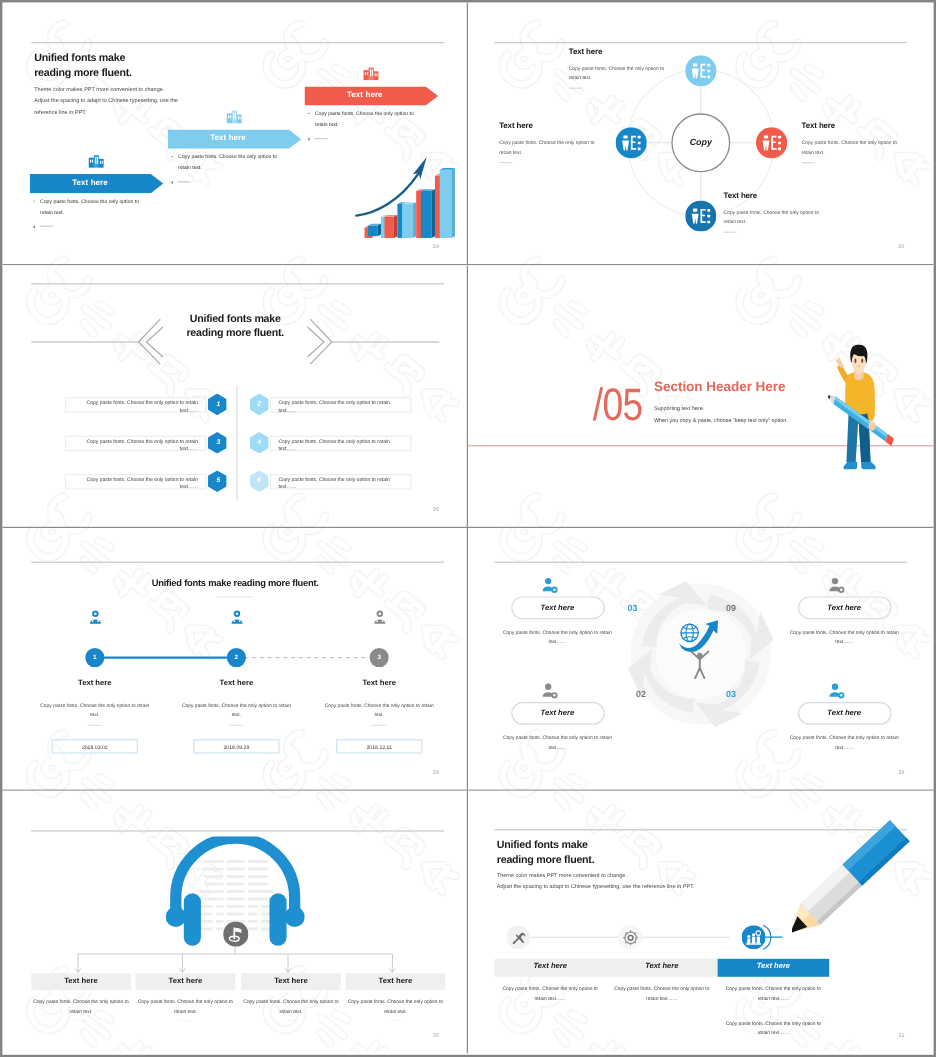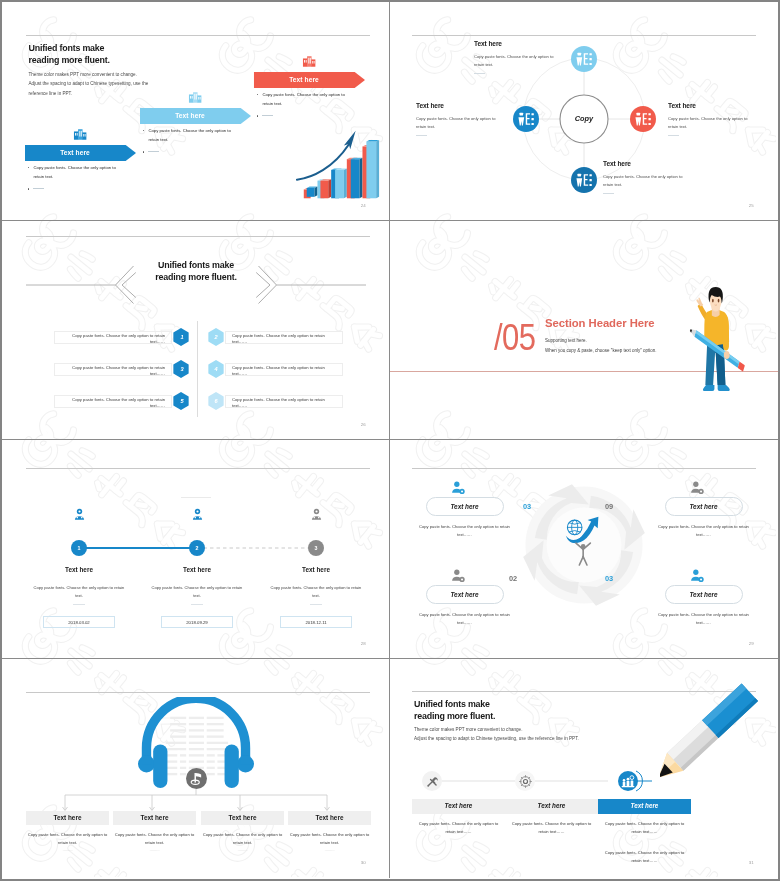--- a/index.html
+++ b/index.html
@@ -79,21 +79,21 @@
   #s5 .s5-bod { position:absolute; left:3px; top:56px; width:94px; text-align:center; font-size:4.1px; color:#444; line-height:7.6px;}
   #s5 .s5-u { position:absolute; left:44px; top:76px; width:12px; height:1px; background:#dde3e8;}
   #s5 .s5-date { position:absolute; left:14px; top:88px; width:72px; height:12px; line-height:11px; text-align:center; border:1px solid #cfe4f1; font-size:4.3px; color:#333;}
 
   
   #s6 .s6-cycle { position:absolute; left:133px; top:44px; width:122px; height:122px;}
   #s6 .s6-center { position:absolute; left:172px; top:74px; width:44px; height:53px;}
   #s6 .s6-num { position:absolute; font-size:7.4px; font-weight:bold; }
   #s6 .s6-num.n1 { left:133px; top:62px; color:#2a9fd8;}
   #s6 .s6-num.n4 { left:215px; top:62px; color:#737373;}
-  #s6 .s6-num.n2 { left:119px; top:134px; color:#737373;}
+  #s6 .s6-num.n2 { left:140px; top:134px; color:#737373;}
   #s6 .s6-num.n3 { left:215px; top:134px; color:#2a9fd8;}
   #s6 .s6-card { position:absolute; width:95px; }
   #s6 .s6-ico { position:absolute; left:34px; top:-16px;}
   #s6 .s6-pill { width:78px; margin:0 auto; height:19px; line-height:18px; border:1px solid #d4dde3; border-radius:10px; text-align:center; font-size:6.4px; font-weight:bold; font-style:italic; color:#1a1a1a;}
   #s6 .s6-body { margin-top:7px; text-align:center; font-size:4.1px; color:#444; line-height:7.6px;}
 
   
   #s7 .s7-hp { position:absolute; left:136px; top:38px; width:116px; height:93px;}
   #s7 .s7-note { position:absolute; left:184px; top:109px; width:21px;height:21px;}
   #s7 .s7-conn { position:absolute; left:22px; top:130px; }
@@ -510,20 +510,21 @@
         <path d="M8 60.8 l-2.6 0.7 l0 1.8 l2.6 0.8 z" fill="#262626"></path>
         <rect x="88" y="58.6" width="9" height="7" rx="0.8" fill="#f1584a"></rect>
       </g>
 
       <ellipse cx="66" cy="68" rx="4.5" ry="4" fill="#f6cfa9"></ellipse>
     </svg>
     <div class="pgnum" style="right:24px;bottom:13px;"></div>
   </div>
   <div class="slide rb bb" id="s5">
     <div class="topline" style="left:24px;top:28px;width:344px;"></div>
+    <div class="s5-title ttl">Unified fonts make reading more fluent.</div>
     <div class="s5-tu"></div>
     <svg class="s5-line" width="388" height="24" viewBox="0 0 388 24">
       <line x1="77" y1="12" x2="195" y2="12" stroke="#1787c9" stroke-width="1.8"></line>
       <line x1="195" y1="12" x2="314" y2="12" stroke="#c9c9c9" stroke-width="1.2" stroke-dasharray="3.5 3"></line>
     </svg>
 
     <div class="s5-step" style="left:27px;">
       <svg class="s5-ico" width="13" height="13" viewBox="0 0 16 16">
           <circle cx="8" cy="4.3" r="3.3" fill="#1787c9"></circle>
           <circle cx="8" cy="4.3" r="1.3" fill="#fff"></circle>

